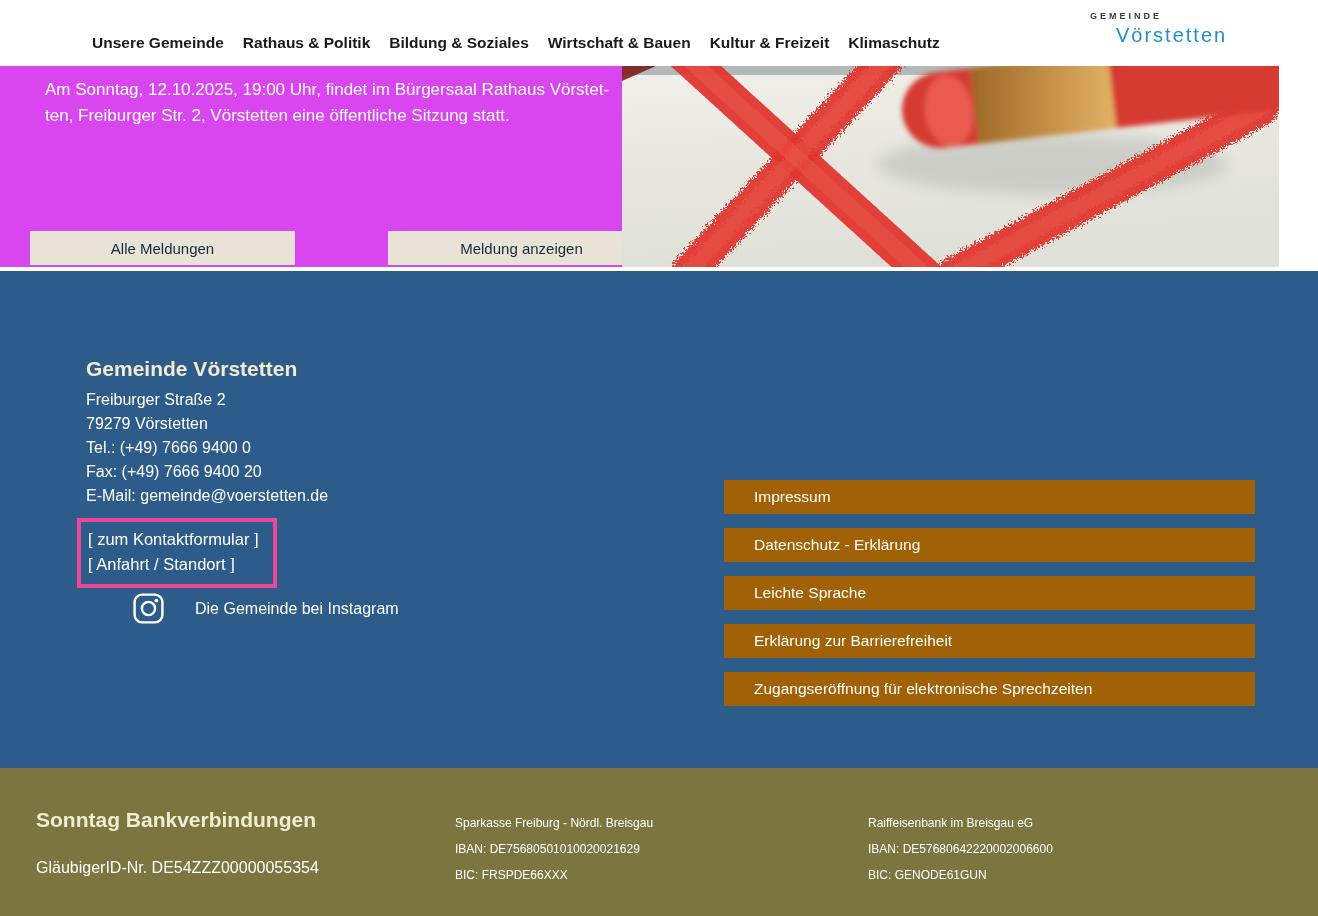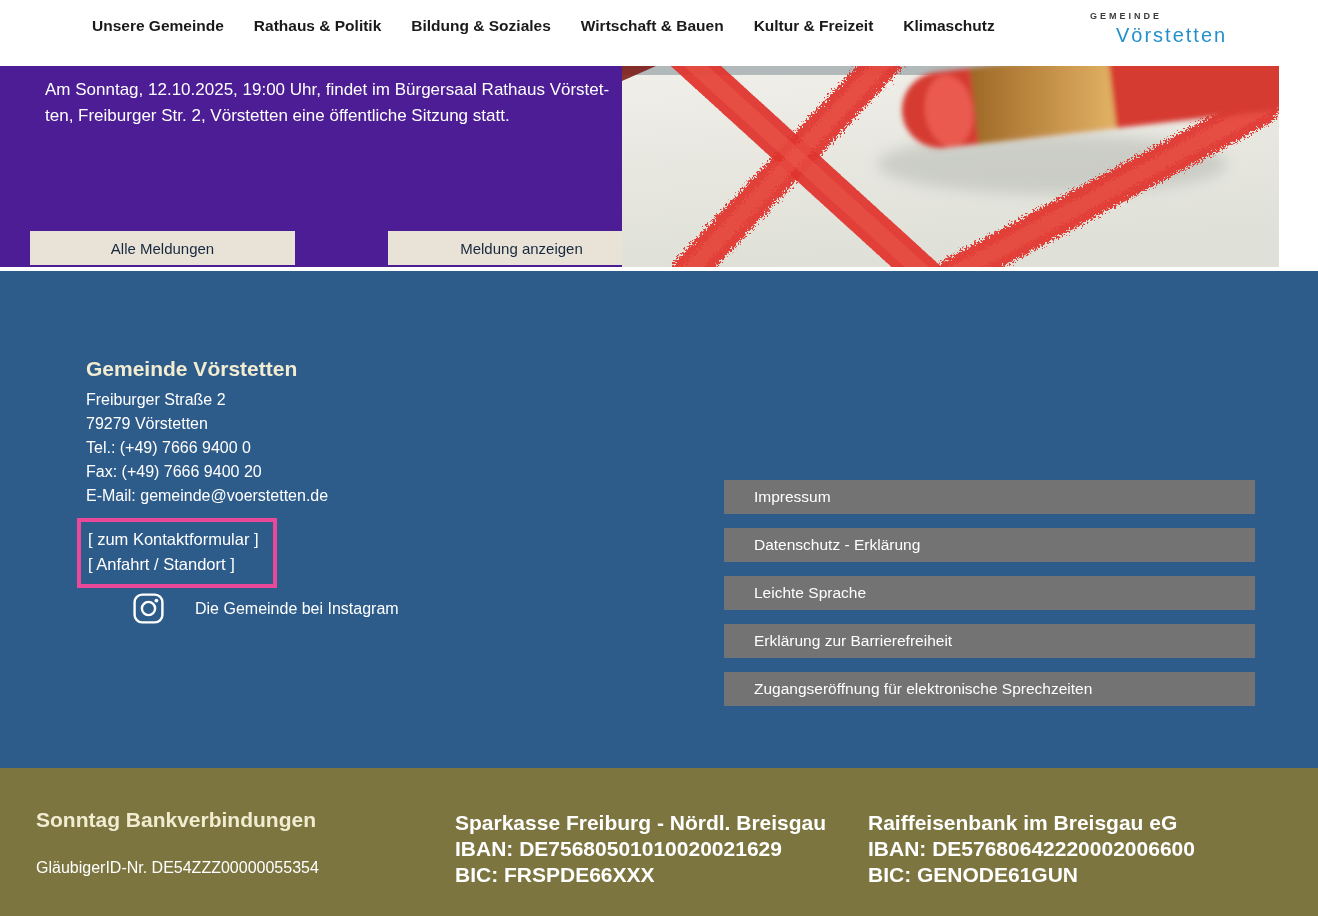--- a/index.html
+++ b/index.html
@@ -2,29 +2,29 @@
 <html><head>
 <meta charset="utf-8">
 <style>
   * { margin:0; padding:0; box-sizing:border-box; }
   html,body { background:#fff; }
   body { font-family:"Liberation Sans", sans-serif; }
   .page { position:relative; width:1318px; height:916px; overflow:hidden; background:#fff; }
 
   
   .topnav { position:relative; height:66px; background:#ffffff; }
-  .nav-items { position:absolute; left:92px; top:0; height:52px; display:flex; align-items:center; gap:30px; }
+  .nav-items { position:absolute; left:92px; top:0; height:52px; display:flex; align-items:flex-end; gap:19px; }
   .nav-items a { font-size:15.5px; font-weight:bold; color:#1a1a1a; text-decoration:none; white-space:nowrap; cursor:pointer; }
   .logo { position:absolute; right:80px; top:11px; width:150px; }
   .logo-kicker { font-size:9px; font-weight:bold; letter-spacing:3px; color:#3c3c3c; margin-left:2px; }
   .logo-name { font-size:20px; letter-spacing:2px; color:#2190cb; margin-top:3px; margin-left:28px; white-space:nowrap; }
 
   
   .hero { position:relative; height:201px; display:flex; }
-  .hero-left { position:relative; width:622px; height:201px; background:#4c1d95; overflow:hidden; }
+  .hero-left { position:relative; width:622px; height:201px; background:#d946ef; overflow:hidden; }
   .announcement { padding:11px 40px 0 45px; font-size:17px; line-height:26px; color:#ffffff; }
   .announcement span { display:block; white-space:nowrap; }
   .hero-btn { position:absolute; bottom:2px; height:34px; background:#e9e2d6; border:none;
               font-family:"Liberation Sans", sans-serif; font-size:15px; color:#17293e; cursor:pointer; }
   .btn-all { left:30px; width:265px; }
   .btn-show { left:360px; width:267px;margin-left:28px; }
   .hero-image { position:relative; width:657px; height:201px; }
   .hero-image svg { display:block; }
   .gap { height:4px; background:#ffffff; }
 
@@ -36,29 +36,29 @@
   .highlight-box { position:absolute; left:77px; top:247px; width:200px; border:4px solid #ec4899; padding:5px 10px 7px 7px; }
   .highlight-box a { display:block; font-size:16.5px; line-height:25px; color:#fff; text-decoration:none; white-space:nowrap; cursor:pointer; }
   .insta-row { position:absolute; left:86px; top:322px; display:flex; align-items:center; gap:31px; cursor:pointer;margin-left:47px; }
   .insta-row span { font-size:16px; color:#fff; }
   .hours { position:absolute; left:597px; top:86px; }
   .hours h2 { font-size:21px; font-weight:bold; color:#f2ecd1; margin-bottom:6px; }
   .hours-grid { display:grid; grid-template-columns:150px 172px; }
   .hours-grid .day { font-size:16px; line-height:24px; }
   .hours-grid .time { font-size:16px; line-height:24px; text-align:right; white-space:nowrap; }
   .legal { position:absolute; left:724px; top:209px; width:531px; }
-  .legal-bar { height:34px; line-height:34px; background:#737373; color:#ffffff; font-size:15.5px;
+  .legal-bar { height:34px; line-height:34px; background:#a16207; color:#ffffff; font-size:15.5px;
                padding-left:30px; margin-bottom:14px; cursor:pointer; white-space:nowrap; }
 
   
   .footer-olive { position:relative; height:148px; background:#7c7540; color:#fff; }
   .bank-head { position:absolute; left:36px; top:40px; font-size:21px; font-weight:bold; color:#f2ecd1; }
   .creditor { position:absolute; left:36px; top:91px; font-size:16px; }
   .bank-col { position:absolute; top:42px; }
-  .bank-col .line { font-size:21px; line-height:26px;font-weight:bold; }
+  .bank-col .line { font-size:12px; line-height:26px; }
   .bank-1 { left:455px; }
   .bank-2 { left:868px; }
 </style>
 </head>
 <body>
 
 <div class="page">
 
   <header class="topnav">
     <nav class="nav-items">

